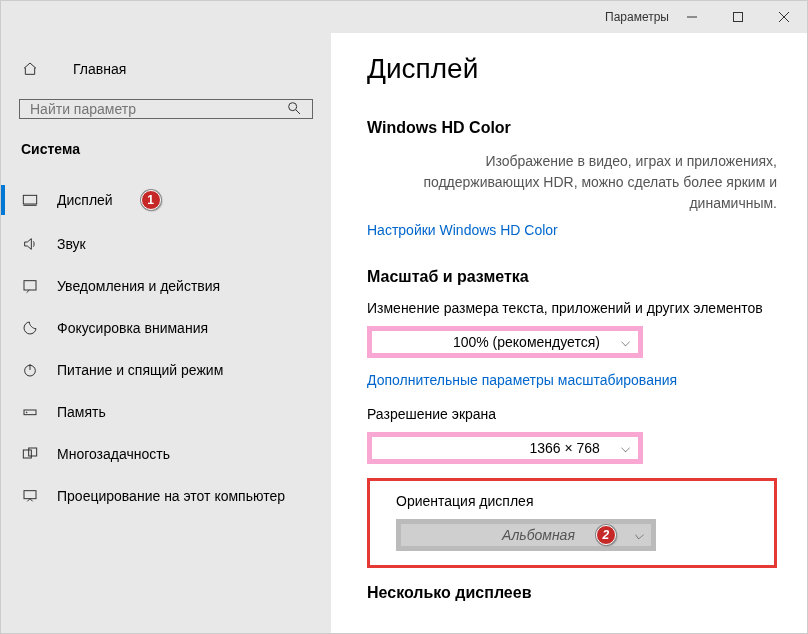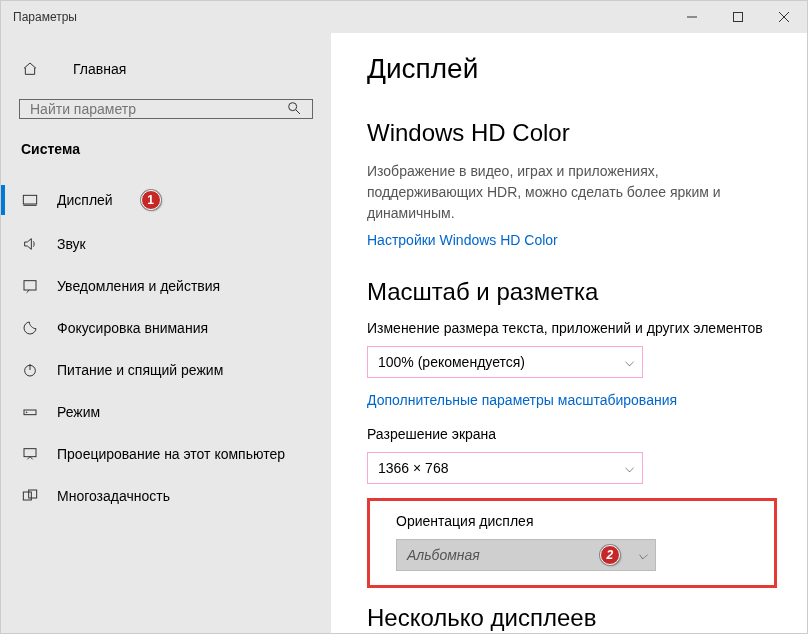--- a/index.html
+++ b/index.html
@@ -1,42 +1,42 @@
 <!DOCTYPE html>
 <html><head>
 <meta charset="utf-8">
 <style>
   * { box-sizing: border-box; margin: 0; padding: 0; }
   body { font-family: "Segoe UI", Tahoma, sans-serif; font-size: 14px; color: #000; background: #fff; width: 808px; height: 634px; overflow: hidden; }
   .window { width: 808px; height: 634px; display: flex; flex-direction: column; border: 1px solid #ccc; }
-  .titlebar { height: 32px; display: flex; align-items: center; justify-content: space-between; padding-left: 12px; background: #e8e8e8; }
+  .titlebar { height: 32px; display: flex; align-items: center; justify-content: flex-end; padding-left: 12px; background: #e8e8e8; }
   .titlebar-title { font-size: 12px; color: #333; }
   .winbtns { display: flex; }
   .winbtn { width: 46px; height: 32px; display: flex; align-items: center; justify-content: center; font-size: 12px; color: #333; }
   .winbtn svg { width: 10px; height: 10px; }
   .body { flex: 1; display: flex; overflow: hidden; }
   .sidebar { width: 330px; background: #e8e8e8; padding: 18px 0 0 0; display: flex; flex-direction: column; }
   .home-row { display: flex; align-items: center; gap: 34px; padding: 10px 20px; }
   .home-row .icon { width: 18px; display: flex; justify-content: center; }
   .search-box { margin: 12px 18px 0 18px; height: 20px; border: 1px solid #666; background: transparent; display: flex; align-items: center; padding: 0 10px; justify-content: space-between; }
   .search-box input { border: none; background: transparent; outline: none; font-size: 14px; color: #555; width: 85%; }
   .section-title { font-weight: 600; padding: 22px 20px 12px 20px; }
   .nav-list { margin-top: 8px; }
   .nav-item { display: flex; align-items: center; gap: 18px; padding: 13px 20px; position: relative; }
   .nav-item .icon { width: 18px; display: flex; justify-content: center; color: #333; }
   .nav-item.selected::before { content: ""; position: absolute; left: 0; top: 8px; bottom: 8px; width: 4px; background: #0078d4; }
   .marker { width: 20px; height: 20px; border-radius: 50%; background: #c62828; color: #fff; font-size: 12px; font-weight: bold; display: inline-flex; align-items: center; justify-content: center; border: 1.5px solid #fff; box-shadow: 0 0 0 1px #888, 1px 1px 2px rgba(0,0,0,.4); }
   .marker1 { margin-left: 10px; }
   .content { flex: 1; padding: 20px 30px 0 36px; overflow: hidden; position: relative; }
   .page-title { font-size: 28px; font-weight: 400; margin-bottom: 34px; }
-  .sub-h { font-size: 24px; font-weight: 400; margin-bottom: 14px; }
-  .desc { color: #555; line-height: 1.5; margin-bottom: 8px; }
+  .sub-h { font-size: 16px; font-weight: 700; margin-bottom: 14px; }
+  .desc { color: #555; line-height: 1.5; margin-bottom: 8px; text-align: right; }
   .link { color: #0066cc; margin-bottom: 30px; display: inline-block; }
   .field-label { margin: 6px 0 10px 0; }
-  .dropdown { width: 276px; height: 32px; border: 1px solid #f9a8d4; display: flex; align-items: center; justify-content: space-between; padding: 0 8px 0 10px; background: #fff; margin-bottom: 14px; }
+  .dropdown { width: 276px; height: 32px; border: 5px solid #f9a8d4; display: flex; align-items: center; justify-content: flex-end; padding: 0 8px 0 10px; background: #fff; margin-bottom: 14px; gap: 21px; }
   .dropdown.disabled { background: #cfcfcf; color: #555; border-color: #bbb; font-style: italic; }
   .highlight-box { border: 3px solid #e53935; padding: 6px 10px 14px 26px; margin-top: 4px; }
   .chev { font-size: 12px; color: #555; }
   .icon svg { width: 16px; height: 16px; stroke: #333; stroke-width: 1.5; fill: none; }
 </style>
 </head>
 <body>
 
 <div class="window">
   <div class="titlebar">
@@ -126,39 +126,39 @@
             </span>
           <span>Питание и спящий режим</span>
         </div>
         <div class="nav-item">
           <span class="icon">
               <svg viewBox="0 0 24 24">
                 <rect x="3" y="9" width="18" height="7"></rect>
                 <circle cx="7" cy="12.5" r="0.6" fill="#333"></circle>
               </svg>
             </span>
-          <span>Режим</span>
+          <span>Память</span>
+        </div>
+        <div class="nav-item">
+          <span class="icon">
+              <svg viewBox="0 0 24 24">
+                <rect x="2" y="6" width="12" height="12"></rect>
+                <rect x="10" y="3" width="12" height="12"></rect>
+              </svg>
+            </span>
+          <span>Многозадачность</span>
         </div>
         <div class="nav-item">
           <span class="icon">
               <svg viewBox="0 0 24 24">
                 <rect x="3" y="4" width="18" height="12"></rect>
                 <path d="M8 20l4-4 4 4"></path>
               </svg>
             </span>
           <span>Проецирование на этот компьютер</span>
-        </div>
-        <div class="nav-item">
-          <span class="icon">
-              <svg viewBox="0 0 24 24">
-                <rect x="2" y="6" width="12" height="12"></rect>
-                <rect x="10" y="3" width="12" height="12"></rect>
-              </svg>
-            </span>
-          <span>Многозадачность</span>
         </div>
       </div>
     </div>
 
     <div class="content">
       <div class="page-title">Дисплей</div>
 
       <div class="sub-h">Windows HD Color</div>
       <div class="desc">Изображение в видео, играх и приложениях, поддерживающих HDR, можно сделать более ярким и динамичным.</div>
       <a class="link">Настройки Windows HD Color</a>

